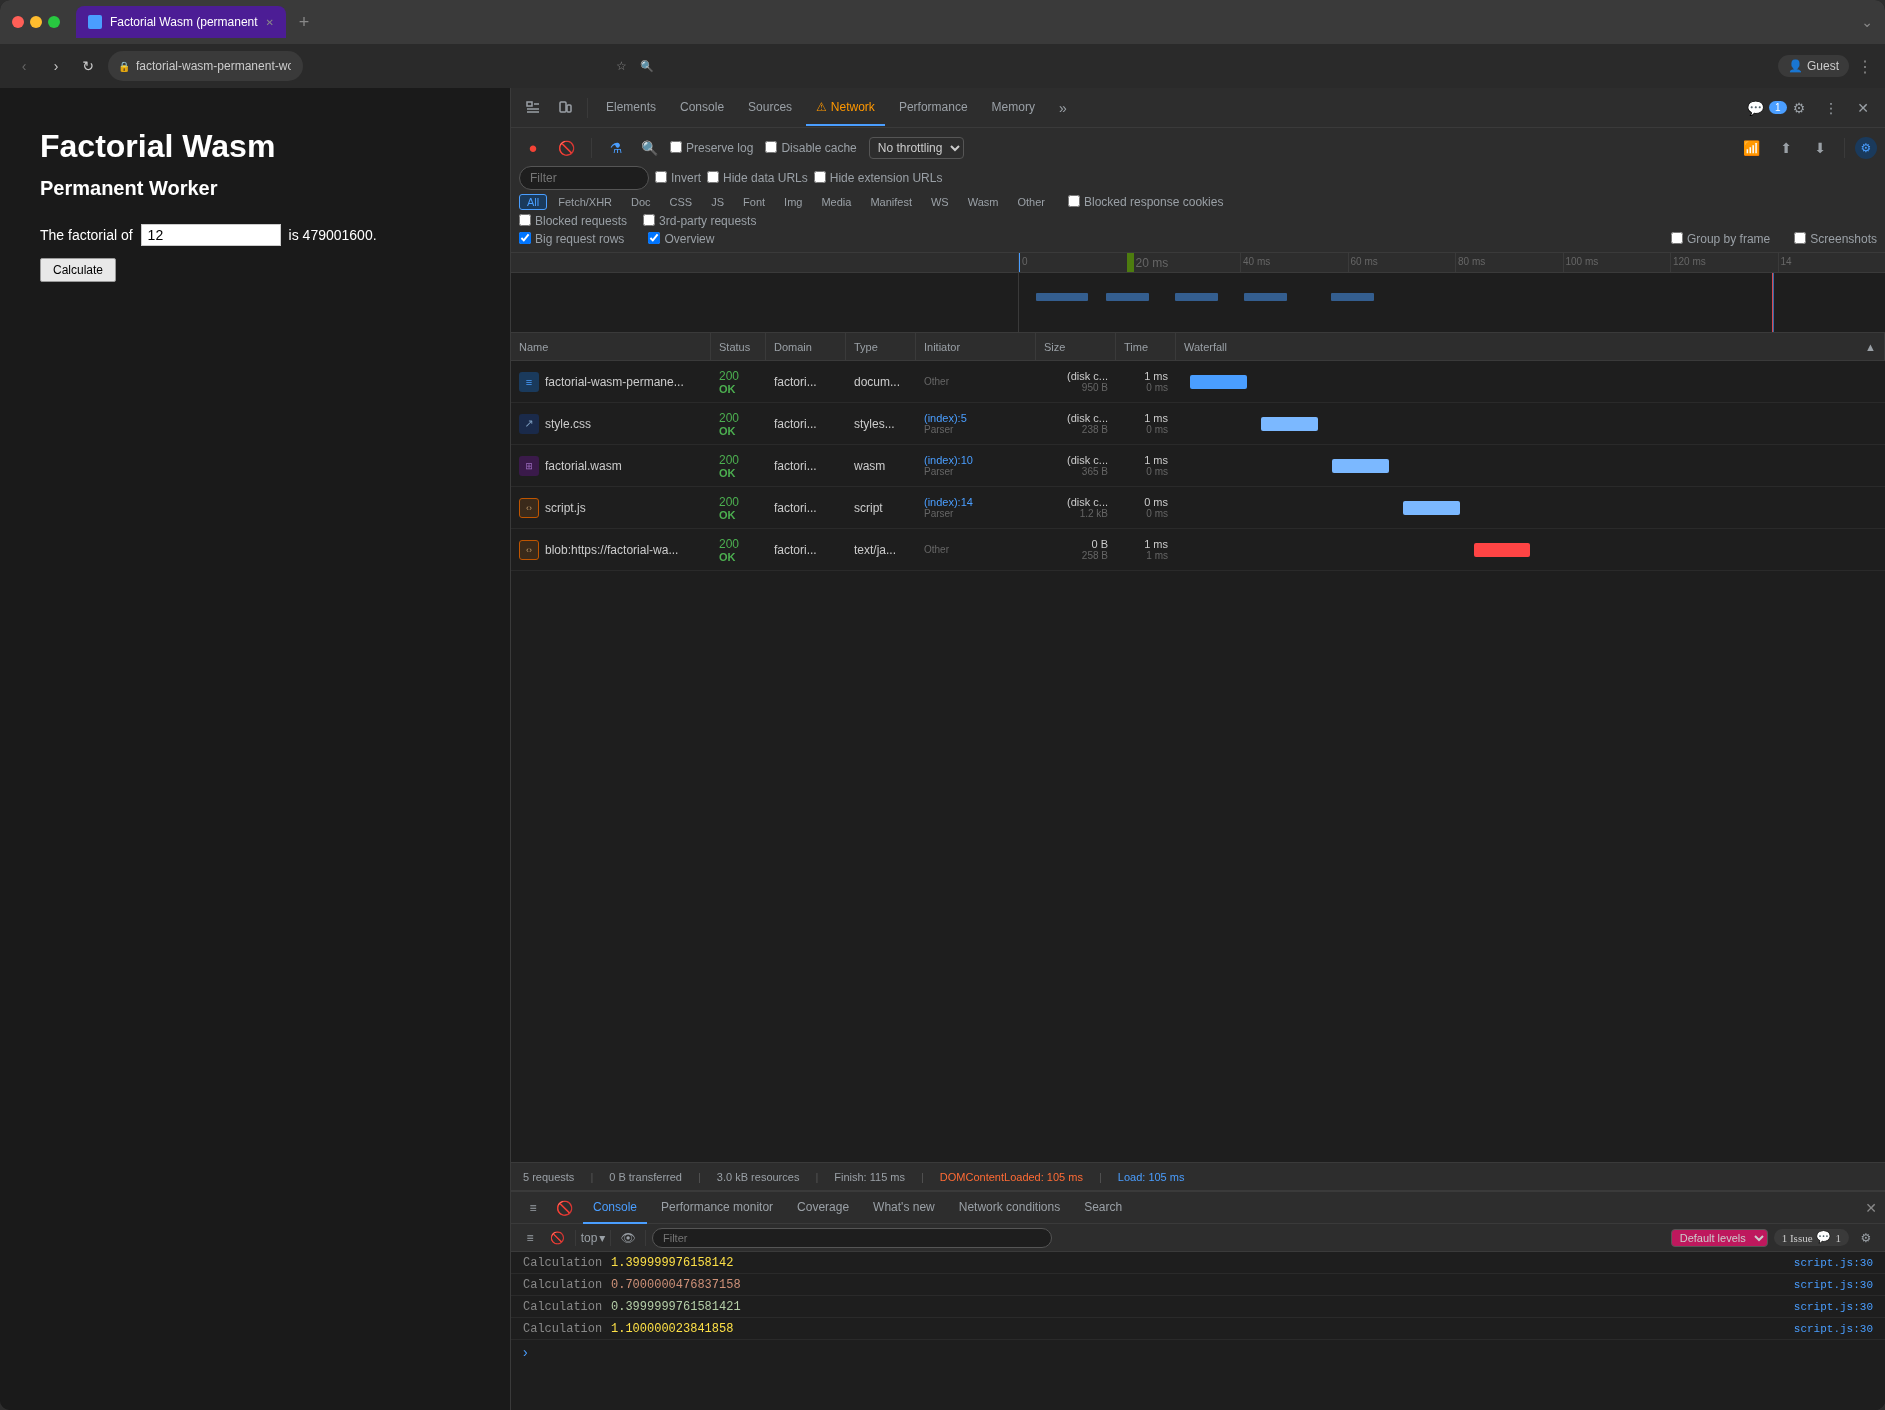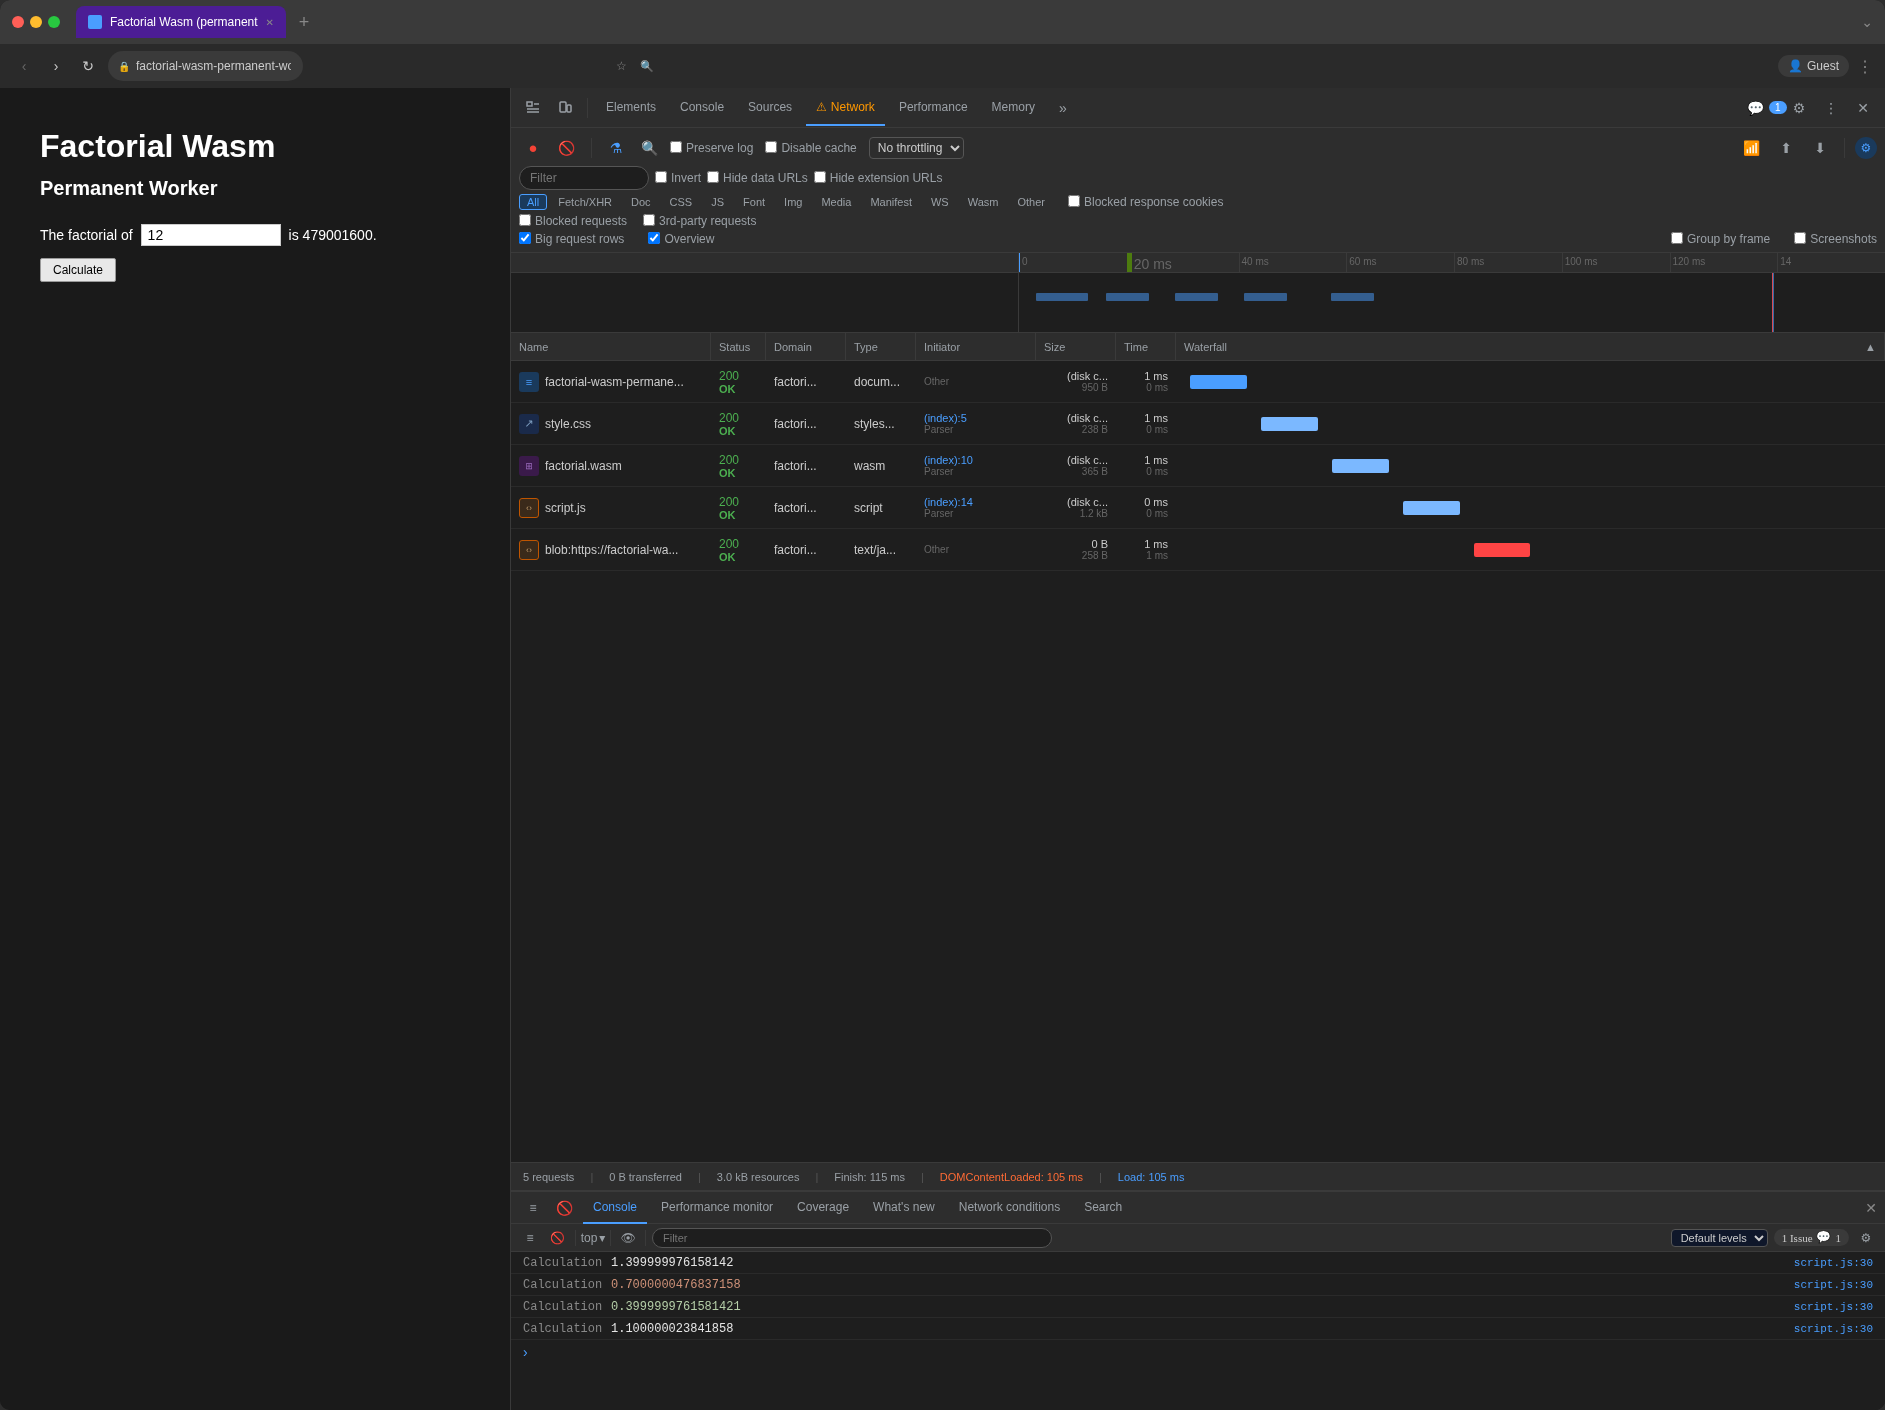--- a/index.html
+++ b/index.html
@@ -550,27 +550,26 @@
       border: 1px solid #555;
       border-radius: 12px;
       height: 20px;
       padding: 0 10px;
       color: #ccc;
       font-size: 11px;
       outline: none;
       max-width: 400px;
     }
     .console-levels {
-      background: #0f172a;
+      background: #be185d;
       border: 1px solid #555;
       color: #ccc;
       font-size: 11px;
       padding: 1px 4px;
       border-radius: 4px;
-      text-align: right;
     }
     .console-issue-badge {
       background: #3a3a3a;
       border-radius: 10px;
       padding: 1px 8px;
       font-size: 11px;
       color: #ccc;
       display: flex;
       align-items: center;
       gap: 4px;
@@ -590,21 +589,21 @@
       font-size: 12px;
       font-family: 'Courier New', monospace;
       border-bottom: 1px solid #2a2a2a;
       min-height: 22px;
     }
     .console-label {
       color: #888;
       margin-right: 8px;
       min-width: 80px;
     }
-    .console-value-1 { color: #e5e5e5; }
+    .console-value-1 { color: #fde047; }
     .console-value-2 { color: #ce9178; }
     .console-value-3 { color: #b5cea8; }
     .console-link {
       color: #4a9eff;
       margin-left: auto;
       font-size: 11px;
     }
     .console-expand {
       color: #4a9eff;
       font-size: 14px;
@@ -811,21 +810,21 @@
       <div class="timeline-area">
         <div style="display:flex;height:100%;position:relative">
 
           <div style="width:508px;border-right:1px solid #3a3a3a;flex-shrink:0;background:#1e1e1e;position:relative">
             <div style="position:absolute;top:0;left:0;right:0;height:20px;background:#2d2d2d;border-bottom:1px solid #3a3a3a;font-size:10px;color:#666;padding:3px 8px"></div>
           </div>
 
           <div style="flex:1;position:relative;overflow:hidden">
             <div style="display:flex;height:20px;border-bottom:1px solid #3a3a3a;background:#2d2d2d">
               <div style="flex:1;font-size:10px;color:#666;padding:3px 2px;border-left:1px solid #4a9eff">0</div>
-              <div style="flex:1;font-size:14px;color:#666;padding:3px 2px;border-left:5px solid #4d7c0f">20 ms</div>
+              <div style="flex:1;font-size:12px;color:#666;padding:3px 2px;border-left:7px solid #4d7c0f">20 ms</div>
               <div style="flex:1;font-size:10px;color:#666;padding:3px 2px;border-left:1px solid #3a3a3a">40 ms</div>
               <div style="flex:1;font-size:10px;color:#666;padding:3px 2px;border-left:1px solid #3a3a3a">60 ms</div>
               <div style="flex:1;font-size:10px;color:#666;padding:3px 2px;border-left:1px solid #3a3a3a">80 ms</div>
               <div style="flex:1;font-size:10px;color:#666;padding:3px 2px;border-left:1px solid #3a3a3a">100 ms</div>
               <div style="flex:1;font-size:10px;color:#666;padding:3px 2px;border-left:1px solid #3a3a3a">120 ms</div>
               <div style="flex:1;font-size:10px;color:#666;padding:3px 2px;border-left:1px solid #3a3a3a">14</div>
             </div>
 
             <div style="flex:1;height:60px;position:relative;background:#1e1e1e">
 

